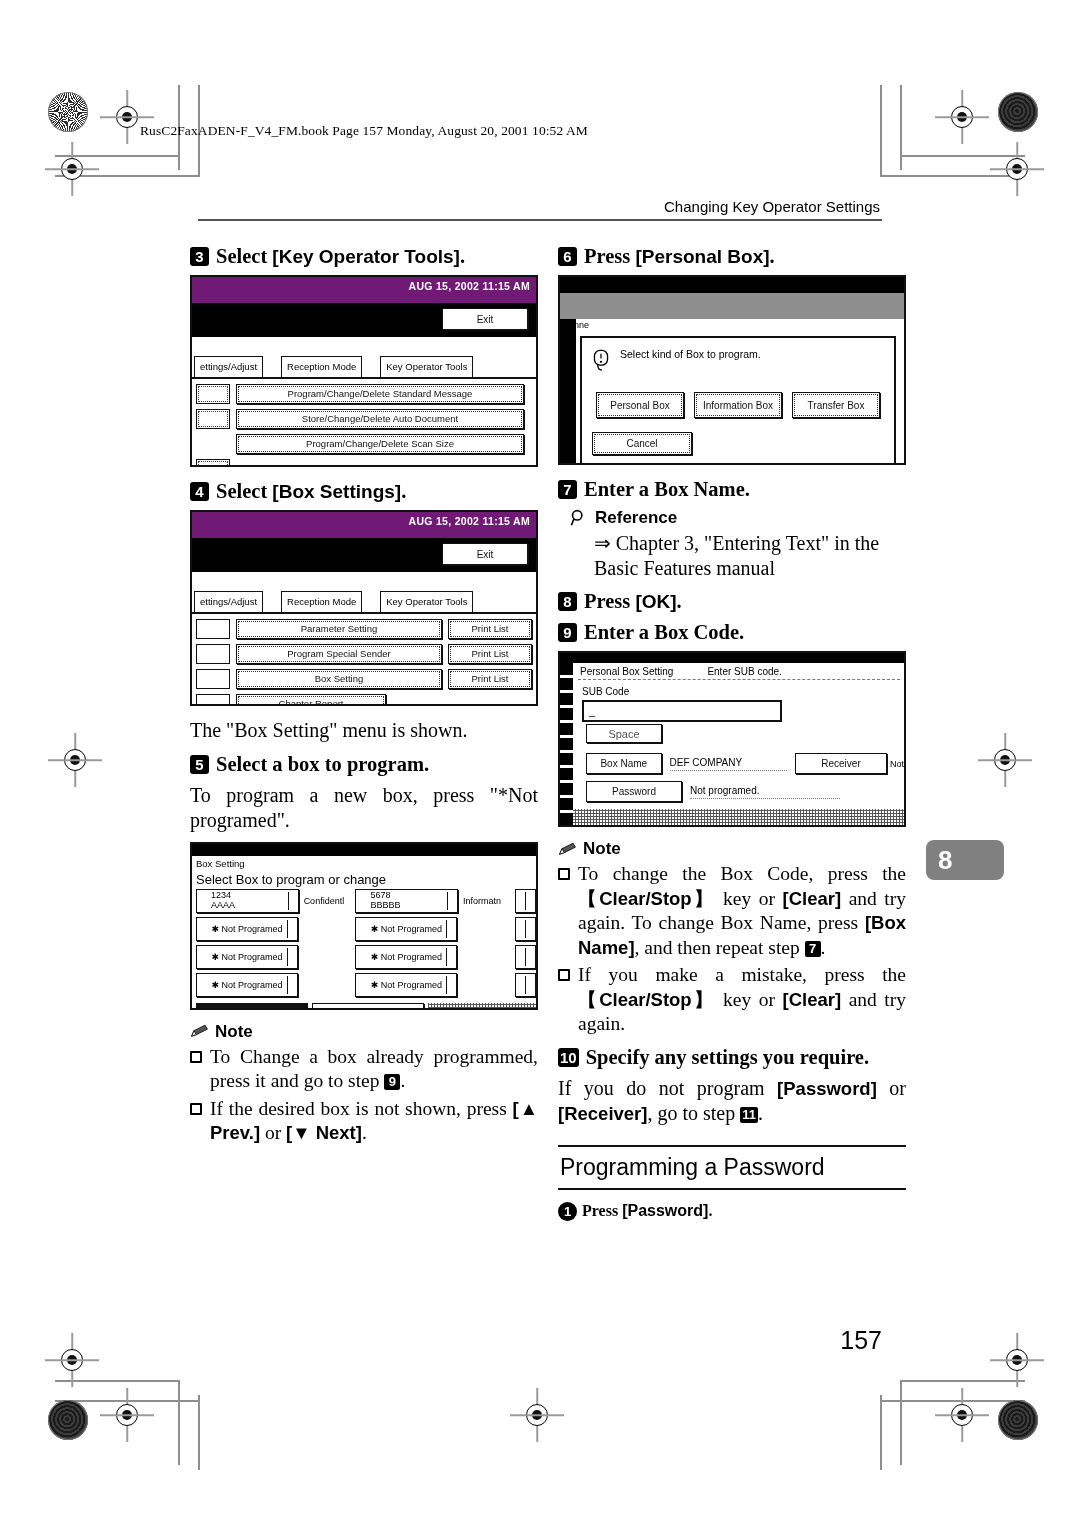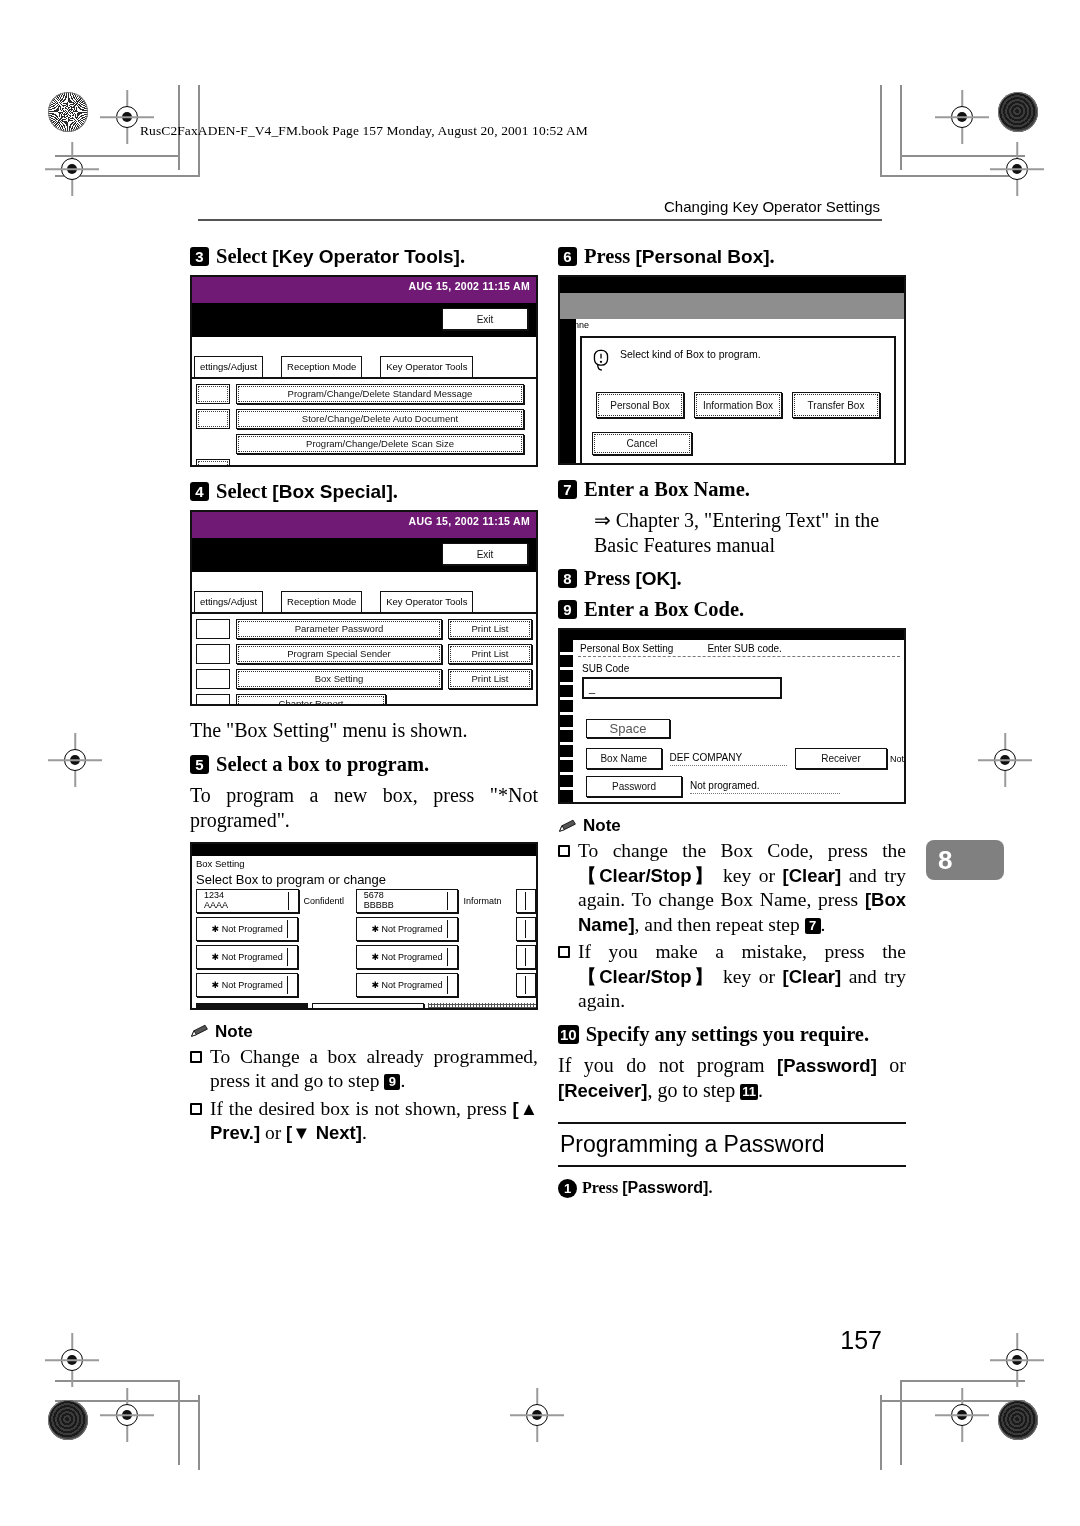--- a/index.html
+++ b/index.html
@@ -169,21 +169,21 @@
   .lcd .cancelbtn { width:100px; height:23px; font-size:10px; }
 
   
   .lcd .subttl { font-size:13px; padding:2px 4px 1px; }
   .lcd .boxgrid { padding:1px 0 2px 4px; }
   .lcd .boxrow { display:flex; align-items:center; gap:5px; margin-bottom:4px; }
   .lcd .boxcell {
     position:relative; width:116px; height:24px;
     border:1.5px solid #111; background:#fff;
     font-size:9px; display:flex; align-items:center;
-    padding-left:7px; box-shadow:1px 1px 0 #111;
+    padding-left:14px; box-shadow:1px 1px 0 #111;
   }
   .lcd .boxcell .lines { line-height:9.5px; }
   .lcd .boxcell::after {
     content:""; position:absolute; right:9px; top:2px; bottom:2px; width:1px; background:#111;
   }
   .lcd .boxlabel { font-size:9px; width:54px; }
   .lcd .boxcell.half { width:22px; }
   .lcd .actionrow { display:flex; align-items:center; gap:4px; padding-left:4px; }
   .lcd .actionrow .pc {
     width:112px; height:20px; background:#111; color:#fff;
@@ -199,21 +199,21 @@
   }
 
   
   .lcd .pbhdr { display:flex; gap:34px; font-size:10px; padding:3px 4px 2px 6px; }
   .lcd .pbdash { border-bottom:1px dashed #777; margin:0 4px 6px; }
   .lcd .fieldlbl { font-size:10px; padding-left:8px; margin-bottom:3px; }
   .lcd .textin {
     margin-left:8px; width:200px; height:22px; border:2px solid #111;
     background:#fff; font-size:11px; display:flex; align-items:center; padding-left:5px;
   }
-  .lcd .spacebtn { margin:20px 0 10px 12px; width:84px; height:19px; font-size:13px; color:#555; }
+  .lcd .spacebtn { margin:2px 0 10px 12px; width:76px; height:19px; font-size:11px; color:#555; }
   .lcd .pbrow { display:flex; align-items:center; gap:8px; margin:0 0 7px 12px; }
   .lcd .pbkey { width:96px; height:21px; font-size:10px; }
   .lcd .pbval { font-size:10px; width:150px; border-bottom:1px dotted #777; padding-bottom:2px; }
   .lcd .pbright { display:flex; align-items:center; gap:3px; }
   .lcd .recvbtn { width:92px; height:21px; font-size:10px; }
   .lcd .bottomhatch { height:26px; margin-top:4px; }
 
   
   .chaptab {
     position:absolute; left:926px; top:840px; width:78px; height:40px;
@@ -340,41 +340,41 @@
       </div>
       <div class="listrow">
         <div class="stub dot"></div>
       </div>
 
     </div>
   </div>
 
   <div class="step">
     <span class="stepnum">4</span>
-    <span class="steptext"><span>Select </span><span class="br">[Box Special]</span><span>.</span></span>
+    <span class="steptext"><span>Select </span><span class="br">[Box Settings]</span><span>.</span></span>
   </div>
 
   <div class="lcd" style="height:196px;">
     <div class="titlebar">
       <span class="stamp">AUG 15, 2002  11:15 AM</span>
     </div>
     <div class="toprow">
       <div class="btn exitbtn">Exit</div>
     </div>
     <div class="whitestrip"></div>
     <div class="tabs">
       <div class="tab">ettings/Adjust</div>
       <div class="tab">Reception Mode</div>
       <div class="tab">Key Operator Tools</div>
     </div>
     <div class="tabline"></div>
     <div class="bodyarea">
       <div class="listrow">
         <div class="stub"></div>
-        <div class="btn dotted wide">Parameter Password</div>
+        <div class="btn dotted wide">Parameter Setting</div>
         <div class="btn dotted printlist">Print List</div>
       </div>
       <div class="listrow">
         <div class="stub"></div>
         <div class="btn dotted wide">Program Special Sender</div>
         <div class="btn dotted printlist">Print List</div>
       </div>
       <div class="listrow">
         <div class="stub"></div>
         <div class="btn dotted wide">Box Setting</div>
@@ -498,20 +498,29 @@
       <div class="btn dotted cancelbtn">Cancel</div>
     </div>
   </div>
 
   <div class="step">
     <span class="stepnum">7</span>
     <span class="steptext">Enter a Box Name.</span>
   </div>
 
   <div class="noteblk" style="margin-left:12px;margin-top:4px;">
+    <div class="notehdr">
+      <span class="mag-ico">
+        <svg viewBox="0 0 20 20" width="18" height="18">
+            <circle cx="8" cy="7" r="5.2" fill="none" stroke="#000" stroke-width="1.8"></circle>
+            <line x1="4.4" y1="11" x2="1.5" y2="18" stroke="#000" stroke-width="1.8"></line>
+          </svg>
+      </span>
+      <span>Reference</span>
+    </div>
     <div class="refbody">⇒ Chapter 3, "Entering Text" in the Basic Features manual</div>
   </div>
 
   <div class="step" style="margin-top:8px;">
     <span class="stepnum">8</span>
     <span class="steptext"><span>Press </span><span class="br">[OK]</span><span>.</span></span>
   </div>
 
   <div class="step">
     <span class="stepnum">9</span>

